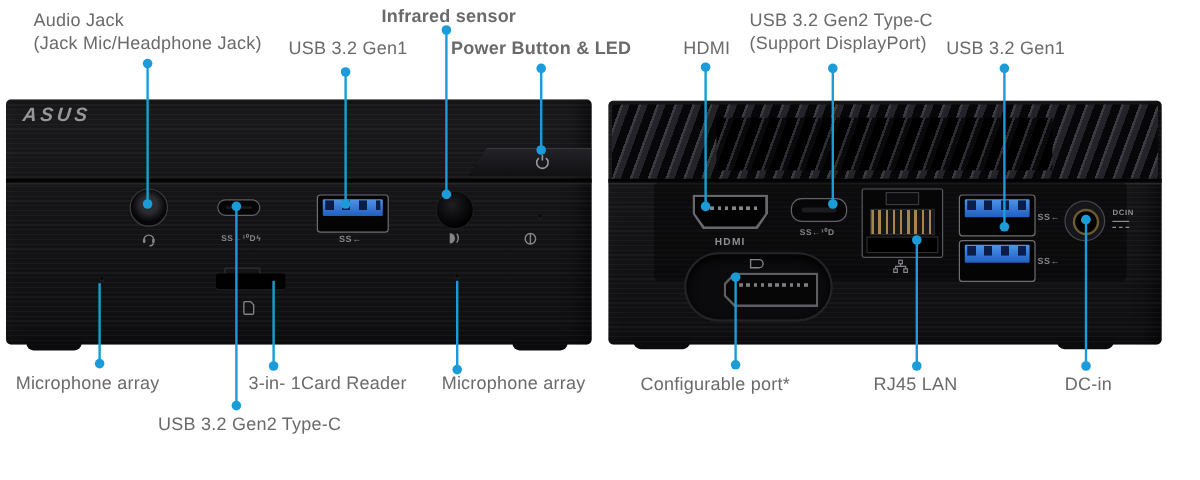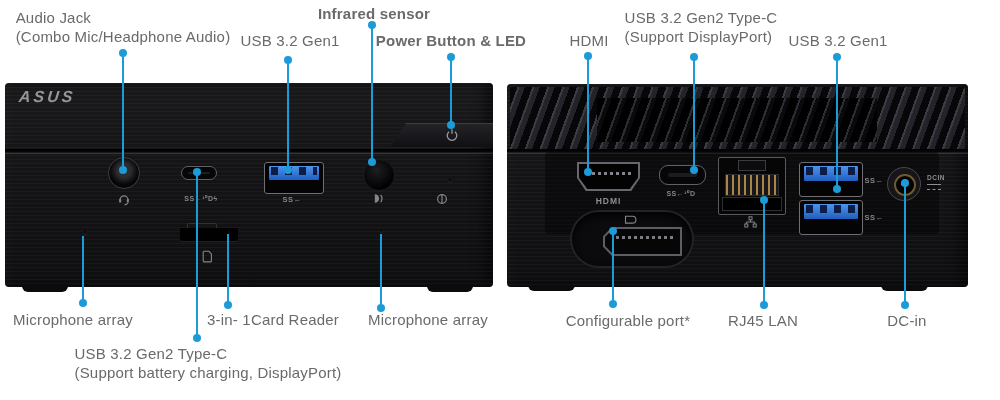--- a/index.html
+++ b/index.html
@@ -184,21 +184,21 @@
     </svg>
     <div class="dp-outer" style="left:96px;top:143px;width:79px;height:29px;">
       <div class="dp-inner"></div>
         <div class="dp-pins"></div>
     </div>
   </div>
 
   <div>
     <div class="co-label" style="left:123px;top:8px;">
       <div>Audio Jack</div>
-      <div>(Combo Mic/Headphone Audio)</div>
+      <div>(Jack Mic/Headphone Jack)</div>
     </div>
     <div class="co-line" style="left:122px;top:53px;height:118px;"></div>
     <div class="co-dot" style="left:119px;top:49px;"></div>
     <div class="co-dot" style="left:119px;top:166px;"></div>
   </div>
 
   <div>
     <div class="co-label" style="left:290px;top:31px;">USB 3.2 Gen1</div>
     <div class="co-line" style="left:287px;top:60px;height:110px;"></div>
     <div class="co-dot" style="left:284px;top:56px;"></div>
@@ -251,35 +251,34 @@
 
   <div>
     <div class="co-label" style="left:273px;top:310px;">3-in- 1Card Reader</div>
     <div class="co-line" style="left:227px;top:234px;height:71px;"></div>
     <div class="co-dot" style="left:224px;top:301px;"></div>
   </div>
 
   <div>
     <div class="co-label" style="left:208px;top:344px;">
       <div>USB 3.2 Gen2 Type-C</div>
-      <div>(Support battery charging, DisplayPort)</div>
     </div>
     <div class="co-line" style="left:196px;top:172px;height:166px;"></div>
     <div class="co-dot" style="left:193px;top:168px;"></div>
     <div class="co-dot" style="left:193px;top:334px;"></div>
   </div>
 
   <div>
     <div class="co-label" style="left:428px;top:310px;">Microphone array</div>
     <div class="co-line" style="left:380px;top:234px;height:74px;"></div>
     <div class="co-dot" style="left:377px;top:304px;"></div>
   </div>
 
   <div>
-    <div class="co-label" style="left:628px;top:311px;">Configurable port*</div>
+    <div class="co-label" style="left:596px;top:311px;">Configurable port*</div>
     <div class="co-line" style="left:612px;top:231px;height:73px;"></div>
     <div class="co-dot" style="left:609px;top:227px;"></div>
     <div class="co-dot" style="left:609px;top:300px;"></div>
   </div>
 
   <div>
     <div class="co-label" style="left:763px;top:311px;">RJ45 LAN</div>
     <div class="co-line" style="left:763px;top:200px;height:105px;"></div>
     <div class="co-dot" style="left:760px;top:196px;"></div>
     <div class="co-dot" style="left:760px;top:301px;"></div>

